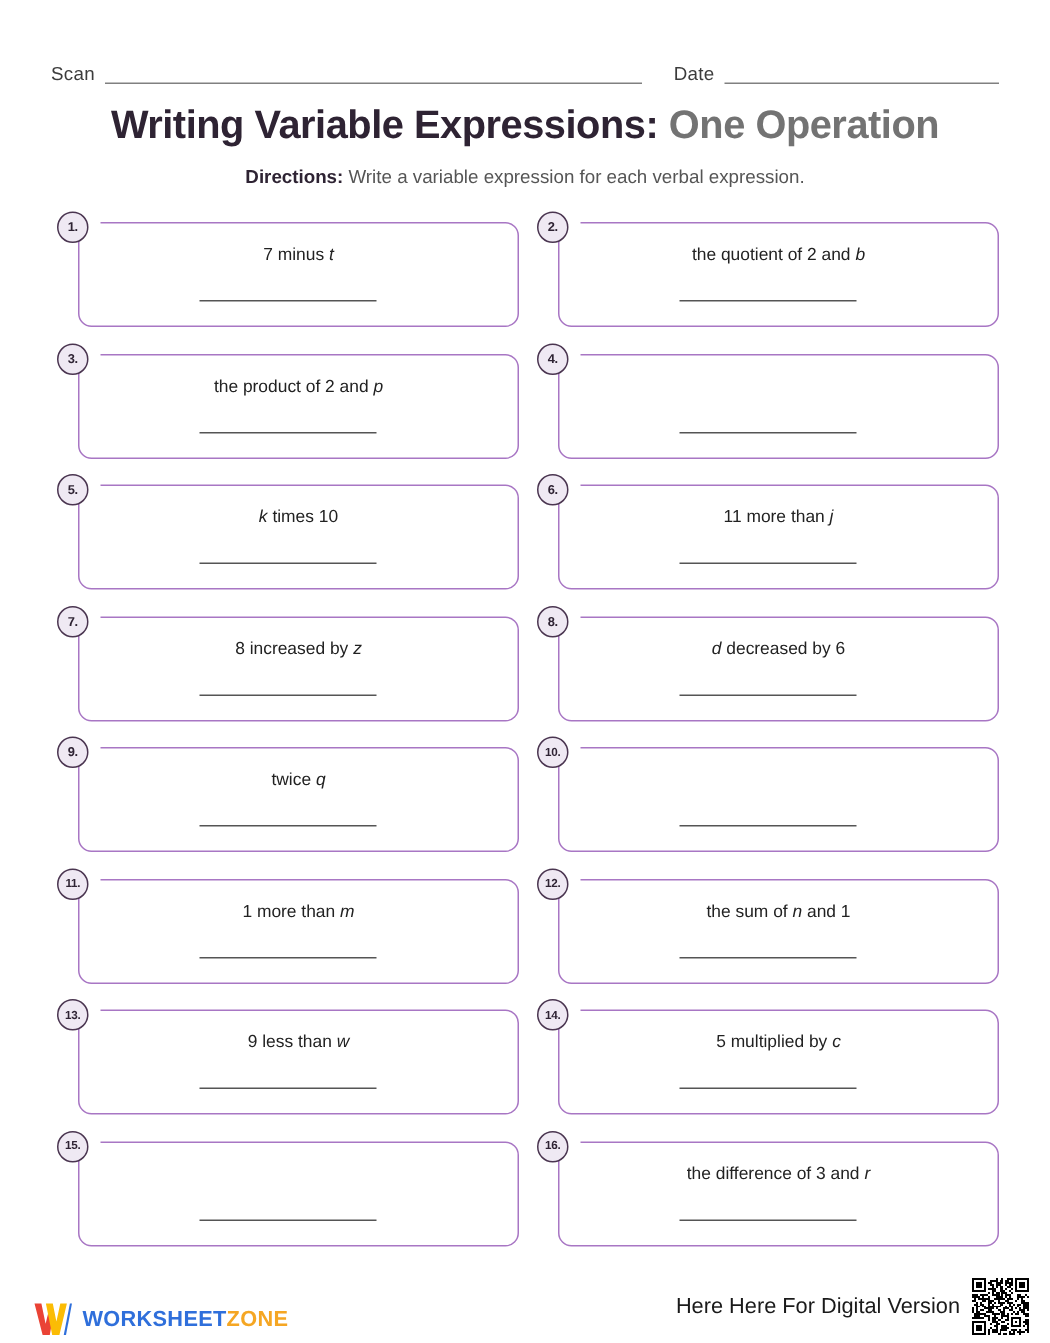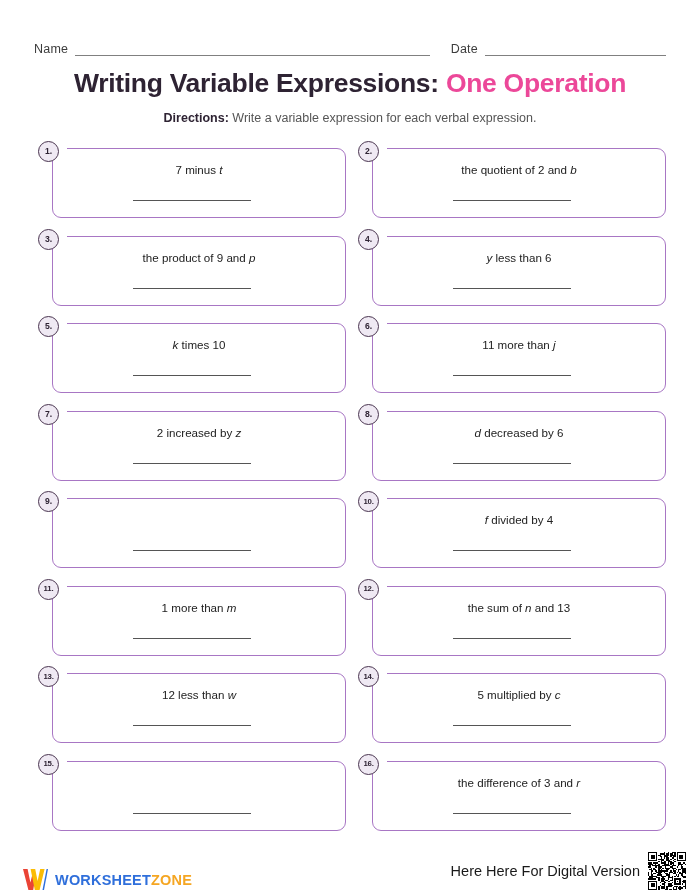--- a/index.html
+++ b/index.html
@@ -51,21 +51,21 @@
     left: 0;
     width: 700px;
     text-align: center;
     font-size: 26.5px;
     font-weight: bold;
     letter-spacing: -0.3px;
     line-height: 34px;
     white-space: nowrap;
   }
   .title .t-dark { color: #2e2333; }
-  .title .t-accent { color: #ec4899; }
+  .title .t-accent { color: #737373; }
 
   
   .directions {
     position: absolute;
     top: 110px;
     left: 0;
     width: 700px;
     text-align: center;
     font-size: 12.5px;
     line-height: 16px;
@@ -210,21 +210,21 @@
     width: 38px;
     height: 38px;
     display: block;
     flex: 0 0 auto;
   }
 </style>
 </head>
 <body>
 
 <div class="name-date-row">
-  <span class="nd-label">Name</span>
+  <span class="nd-label">Scan</span>
   <span class="nd-rule name-rule"></span>
   <span class="nd-gap"></span>
   <span class="nd-label">Date</span>
   <span class="nd-rule date-rule"></span>
 </div>
 
 <div class="title">
   <span class="t-dark">Writing Variable Expressions:</span>
   <span class="t-accent">One Operation</span>
 </div>
@@ -246,90 +246,89 @@
       <div class="qcard-box"></div>
       <div class="qcard-notch"></div>
       <div class="badge">2.</div>
       <div class="qtext"><span>the quotient of 2 and </span><i>b</i><span></span></div>
       <div class="answer-line"></div>
     </div>
     <div class="qcard">
       <div class="qcard-box"></div>
       <div class="qcard-notch"></div>
       <div class="badge">3.</div>
-      <div class="qtext"><span>the product of 9 and </span><i>p</i><span></span></div>
+      <div class="qtext"><span>the product of 2 and </span><i>p</i><span></span></div>
       <div class="answer-line"></div>
     </div>
     <div class="qcard">
       <div class="qcard-box"></div>
       <div class="qcard-notch"></div>
       <div class="badge">4.</div>
-      <div class="qtext"><span></span><i>y</i><span> less than 6</span></div>
       <div class="answer-line"></div>
     </div>
     <div class="qcard">
       <div class="qcard-box"></div>
       <div class="qcard-notch"></div>
       <div class="badge">5.</div>
       <div class="qtext"><span></span><i>k</i><span> times 10</span></div>
       <div class="answer-line"></div>
     </div>
     <div class="qcard">
       <div class="qcard-box"></div>
       <div class="qcard-notch"></div>
       <div class="badge">6.</div>
       <div class="qtext"><span>11 more than </span><i>j</i><span></span></div>
       <div class="answer-line"></div>
     </div>
     <div class="qcard">
       <div class="qcard-box"></div>
       <div class="qcard-notch"></div>
       <div class="badge">7.</div>
-      <div class="qtext"><span>2 increased by </span><i>z</i><span></span></div>
+      <div class="qtext"><span>8 increased by </span><i>z</i><span></span></div>
       <div class="answer-line"></div>
     </div>
     <div class="qcard">
       <div class="qcard-box"></div>
       <div class="qcard-notch"></div>
       <div class="badge">8.</div>
       <div class="qtext"><span></span><i>d</i><span> decreased by 6</span></div>
       <div class="answer-line"></div>
     </div>
     <div class="qcard">
       <div class="qcard-box"></div>
       <div class="qcard-notch"></div>
       <div class="badge">9.</div>
+      <div class="qtext"><span>twice </span><i>q</i><span></span></div>
       <div class="answer-line"></div>
     </div>
     <div class="qcard">
       <div class="qcard-box"></div>
       <div class="qcard-notch"></div>
       <div class="badge two-digit">10.</div>
-      <div class="qtext"><span></span><i>f</i><span> divided by 4</span></div>
       <div class="answer-line"></div>
     </div>
     <div class="qcard">
       <div class="qcard-box"></div>
       <div class="qcard-notch"></div>
       <div class="badge two-digit">11.</div>
       <div class="qtext"><span>1 more than </span><i>m</i><span></span></div>
       <div class="answer-line"></div>
     </div>
     <div class="qcard">
       <div class="qcard-box"></div>
       <div class="qcard-notch"></div>
       <div class="badge two-digit">12.</div>
-      <div class="qtext"><span>the sum of </span><i>n</i><span> and 13</span></div>
+      <div class="qtext"><span>the sum of </span><i>n</i><span> and 1</span></div>
       <div class="answer-line"></div>
     </div>
     <div class="qcard">
       <div class="qcard-box"></div>
       <div class="qcard-notch"></div>
       <div class="badge two-digit">13.</div>
-      <div class="qtext"><span>12 less than </span><i>w</i><span></span></div>
+      <div class="qtext"><span>9 less than </span><i>w</i><span></span></div>
       <div class="answer-line"></div>
     </div>
     <div class="qcard">
       <div class="qcard-box"></div>
       <div class="qcard-notch"></div>
       <div class="badge two-digit">14.</div>
       <div class="qtext"><span>5 multiplied by </span><i>c</i><span></span></div>
       <div class="answer-line"></div>
     </div>
     <div class="qcard">

